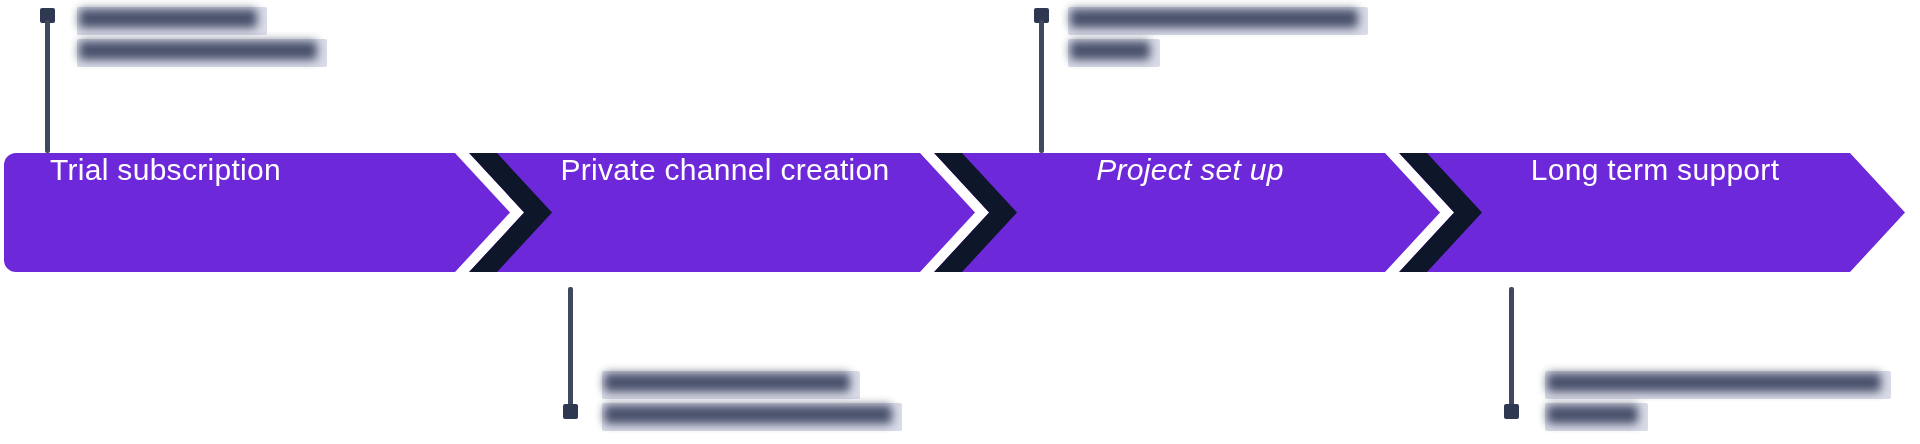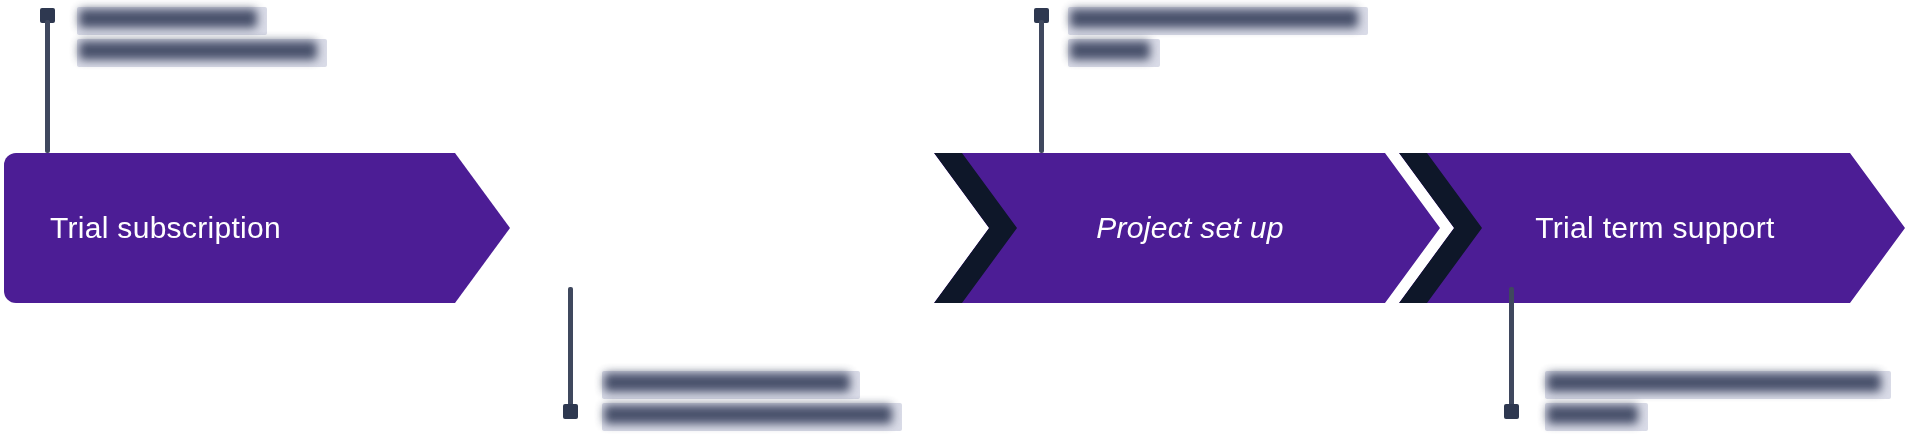--- a/index.html
+++ b/index.html
@@ -14,26 +14,26 @@
     width: 1920px;
     height: 444px;
     background: #ffffff;
     overflow: hidden;
   }
 
   
   .chevron {
     position: absolute;
     top: 153px;
-    height: 150px;
+    height: 119px;
     width: 506px;
-    background: #4c1d95;
+    background: #6d28d9;
     color: #ffffff;
     display: flex;
-    align-items: center;
+    align-items: flex-start;
     justify-content: center;
     font-size: 30px;
     letter-spacing: 0.3px;
     padding: 0 62px 0 68px;
     box-sizing: border-box;
   }
   .chevron.first {
     clip-path: polygon(0 0, calc(100% - 55px) 0, 100% 50%, calc(100% - 55px) 100%, 0 100%);
     border-radius: 12px 0 0 12px;
     justify-content: flex-start;
@@ -123,25 +123,28 @@
   #ann4-t2     { left: 1545px; top: 403px; width: 103px; }
 </style>
 </head>
 <body>
 
 <div class="canvas">
 
   <div class="chevron first" id="chev-1">
     <span class="label">Trial subscription</span>
   </div>
+  <div class="chevron notched" id="chev-2">
+    <span class="label">Private channel creation</span>
+  </div>
   <div class="chevron notched" id="chev-3">
     <span class="label">Project set up</span>
   </div>
   <div class="chevron notched" id="chev-4">
-    <span class="label">Trial term support</span>
+    <span class="label">Long term support</span>
   </div>
 
   <div>
     <div class="marker" id="ann1-marker"></div>
     <div class="connector" id="ann1-line"></div>
     <div class="r-line" id="ann1-t1">
         <div class="smudge"></div>
       </div>
     <div class="r-line" id="ann1-t2">
         <div class="smudge"></div>

